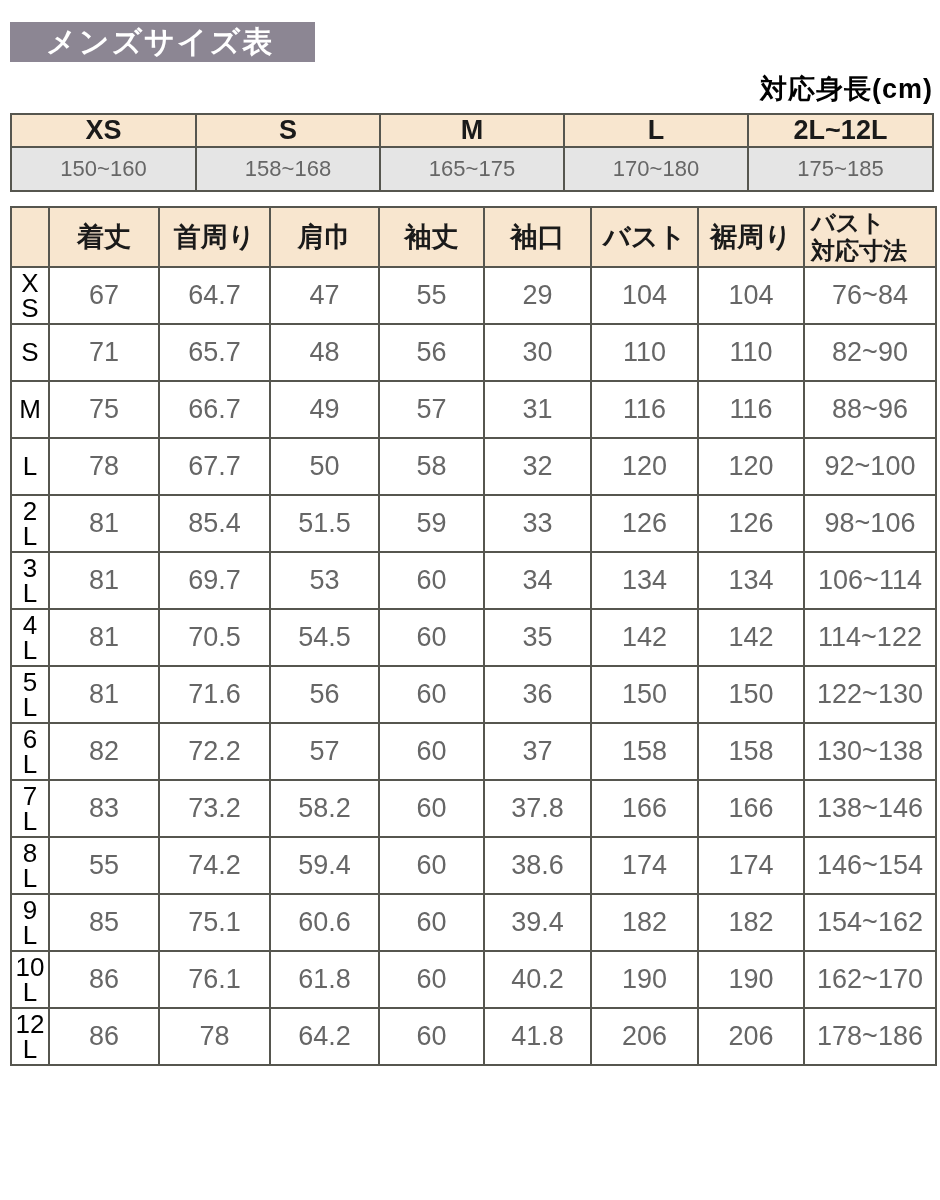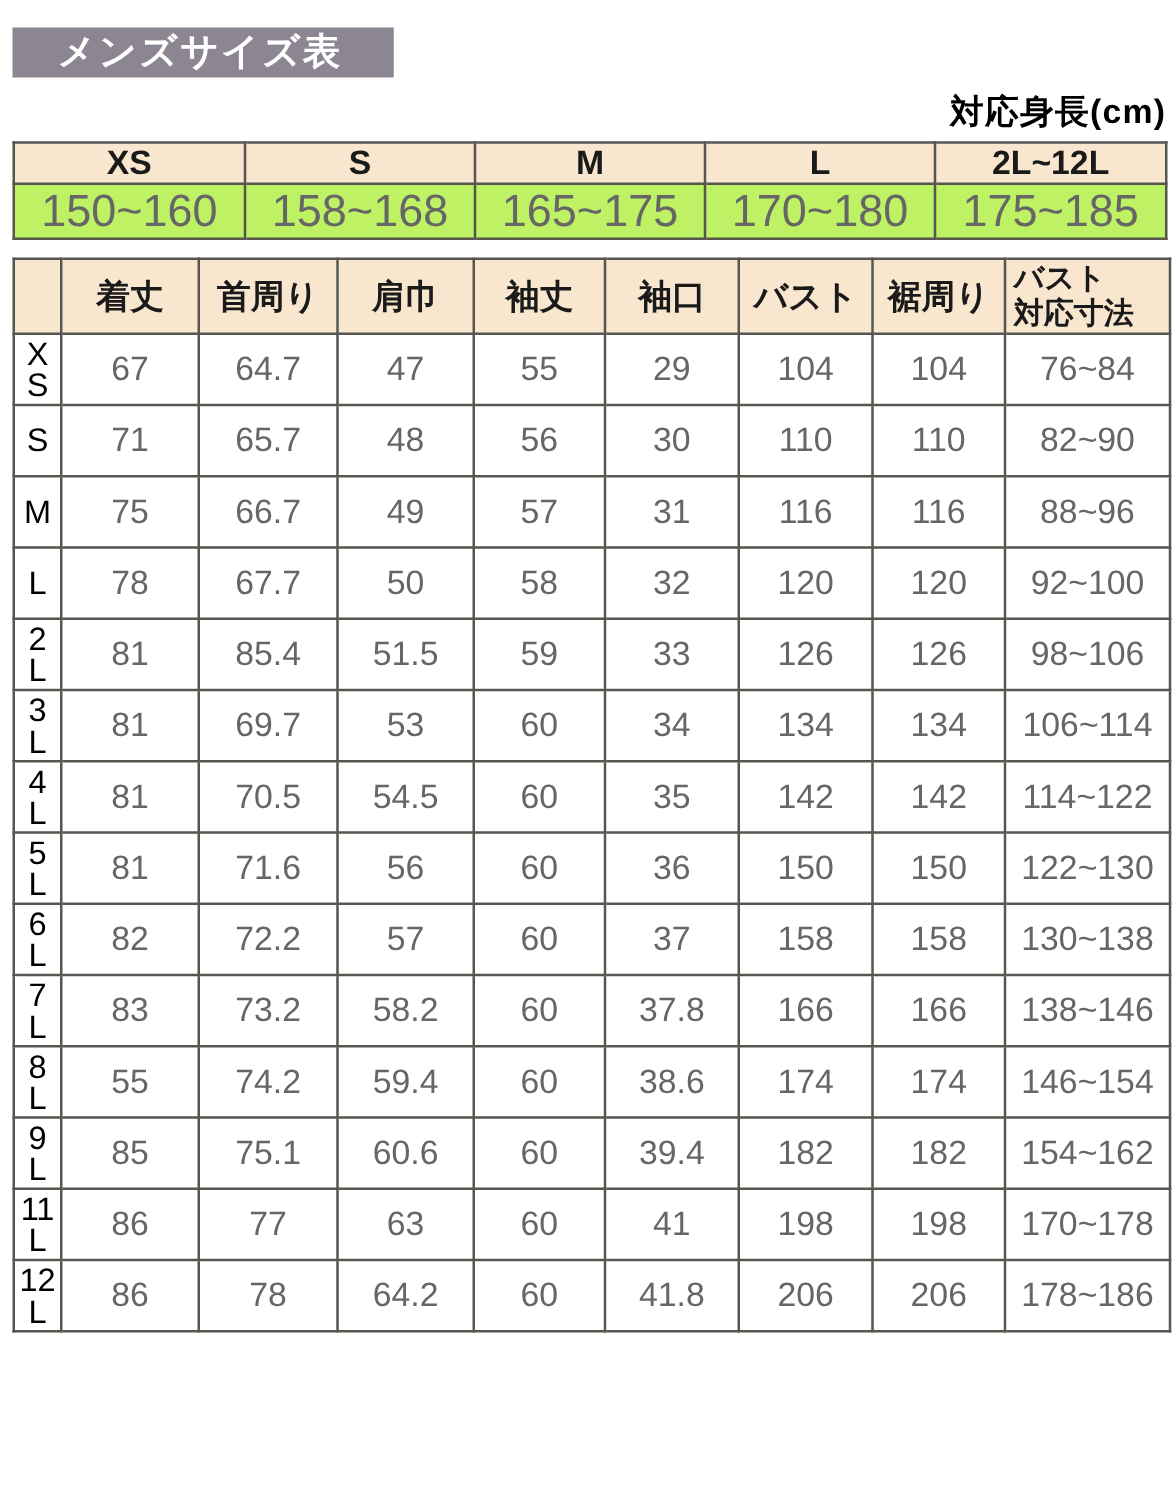--- a/index.html
+++ b/index.html
@@ -29,21 +29,21 @@
     text-align:center; vertical-align:middle;
     padding:0; overflow:hidden;
   }
 
   .height-table { margin-top:7px; width:922px; }
   .height-table thead th {
     background:#F8E6CF; height:31px;
     font-size:27px; font-weight:bold; color:#1a1a1a;
   }
   .height-table tbody td {
-    height:42px; font-size:36px; color:#666666; background:#bef264;
+    height:42px; font-size:22px; color:#666666; background:#e5e5e5;
   }
 
   .size-table { margin-top:14px; width:925px; }
   .size-table thead th {
     background:#F8E6CF; height:58px;
     font-size:27px; font-weight:bold; color:#1a1a1a;
   }
   .size-table thead th:last-child {
     font-size:24px; text-align:left; padding-left:6px;
     line-height:1.15; white-space:pre-line; letter-spacing:0;
@@ -256,30 +256,30 @@
           <td>85</td>
           <td>75.1</td>
           <td>60.6</td>
           <td>60</td>
           <td>39.4</td>
           <td>182</td>
           <td>182</td>
           <td>154~162</td>
         </tr>
         <tr>
-          <th>11
+          <th>10
 L</th>
           <td>86</td>
-          <td>77</td>
-          <td>63</td>
-          <td>60</td>
-          <td>41</td>
-          <td>198</td>
-          <td>198</td>
-          <td>170~178</td>
+          <td>76.1</td>
+          <td>61.8</td>
+          <td>60</td>
+          <td>40.2</td>
+          <td>190</td>
+          <td>190</td>
+          <td>162~170</td>
         </tr>
         <tr>
           <th>12
 L</th>
           <td>86</td>
           <td>78</td>
           <td>64.2</td>
           <td>60</td>
           <td>41.8</td>
           <td>206</td>

